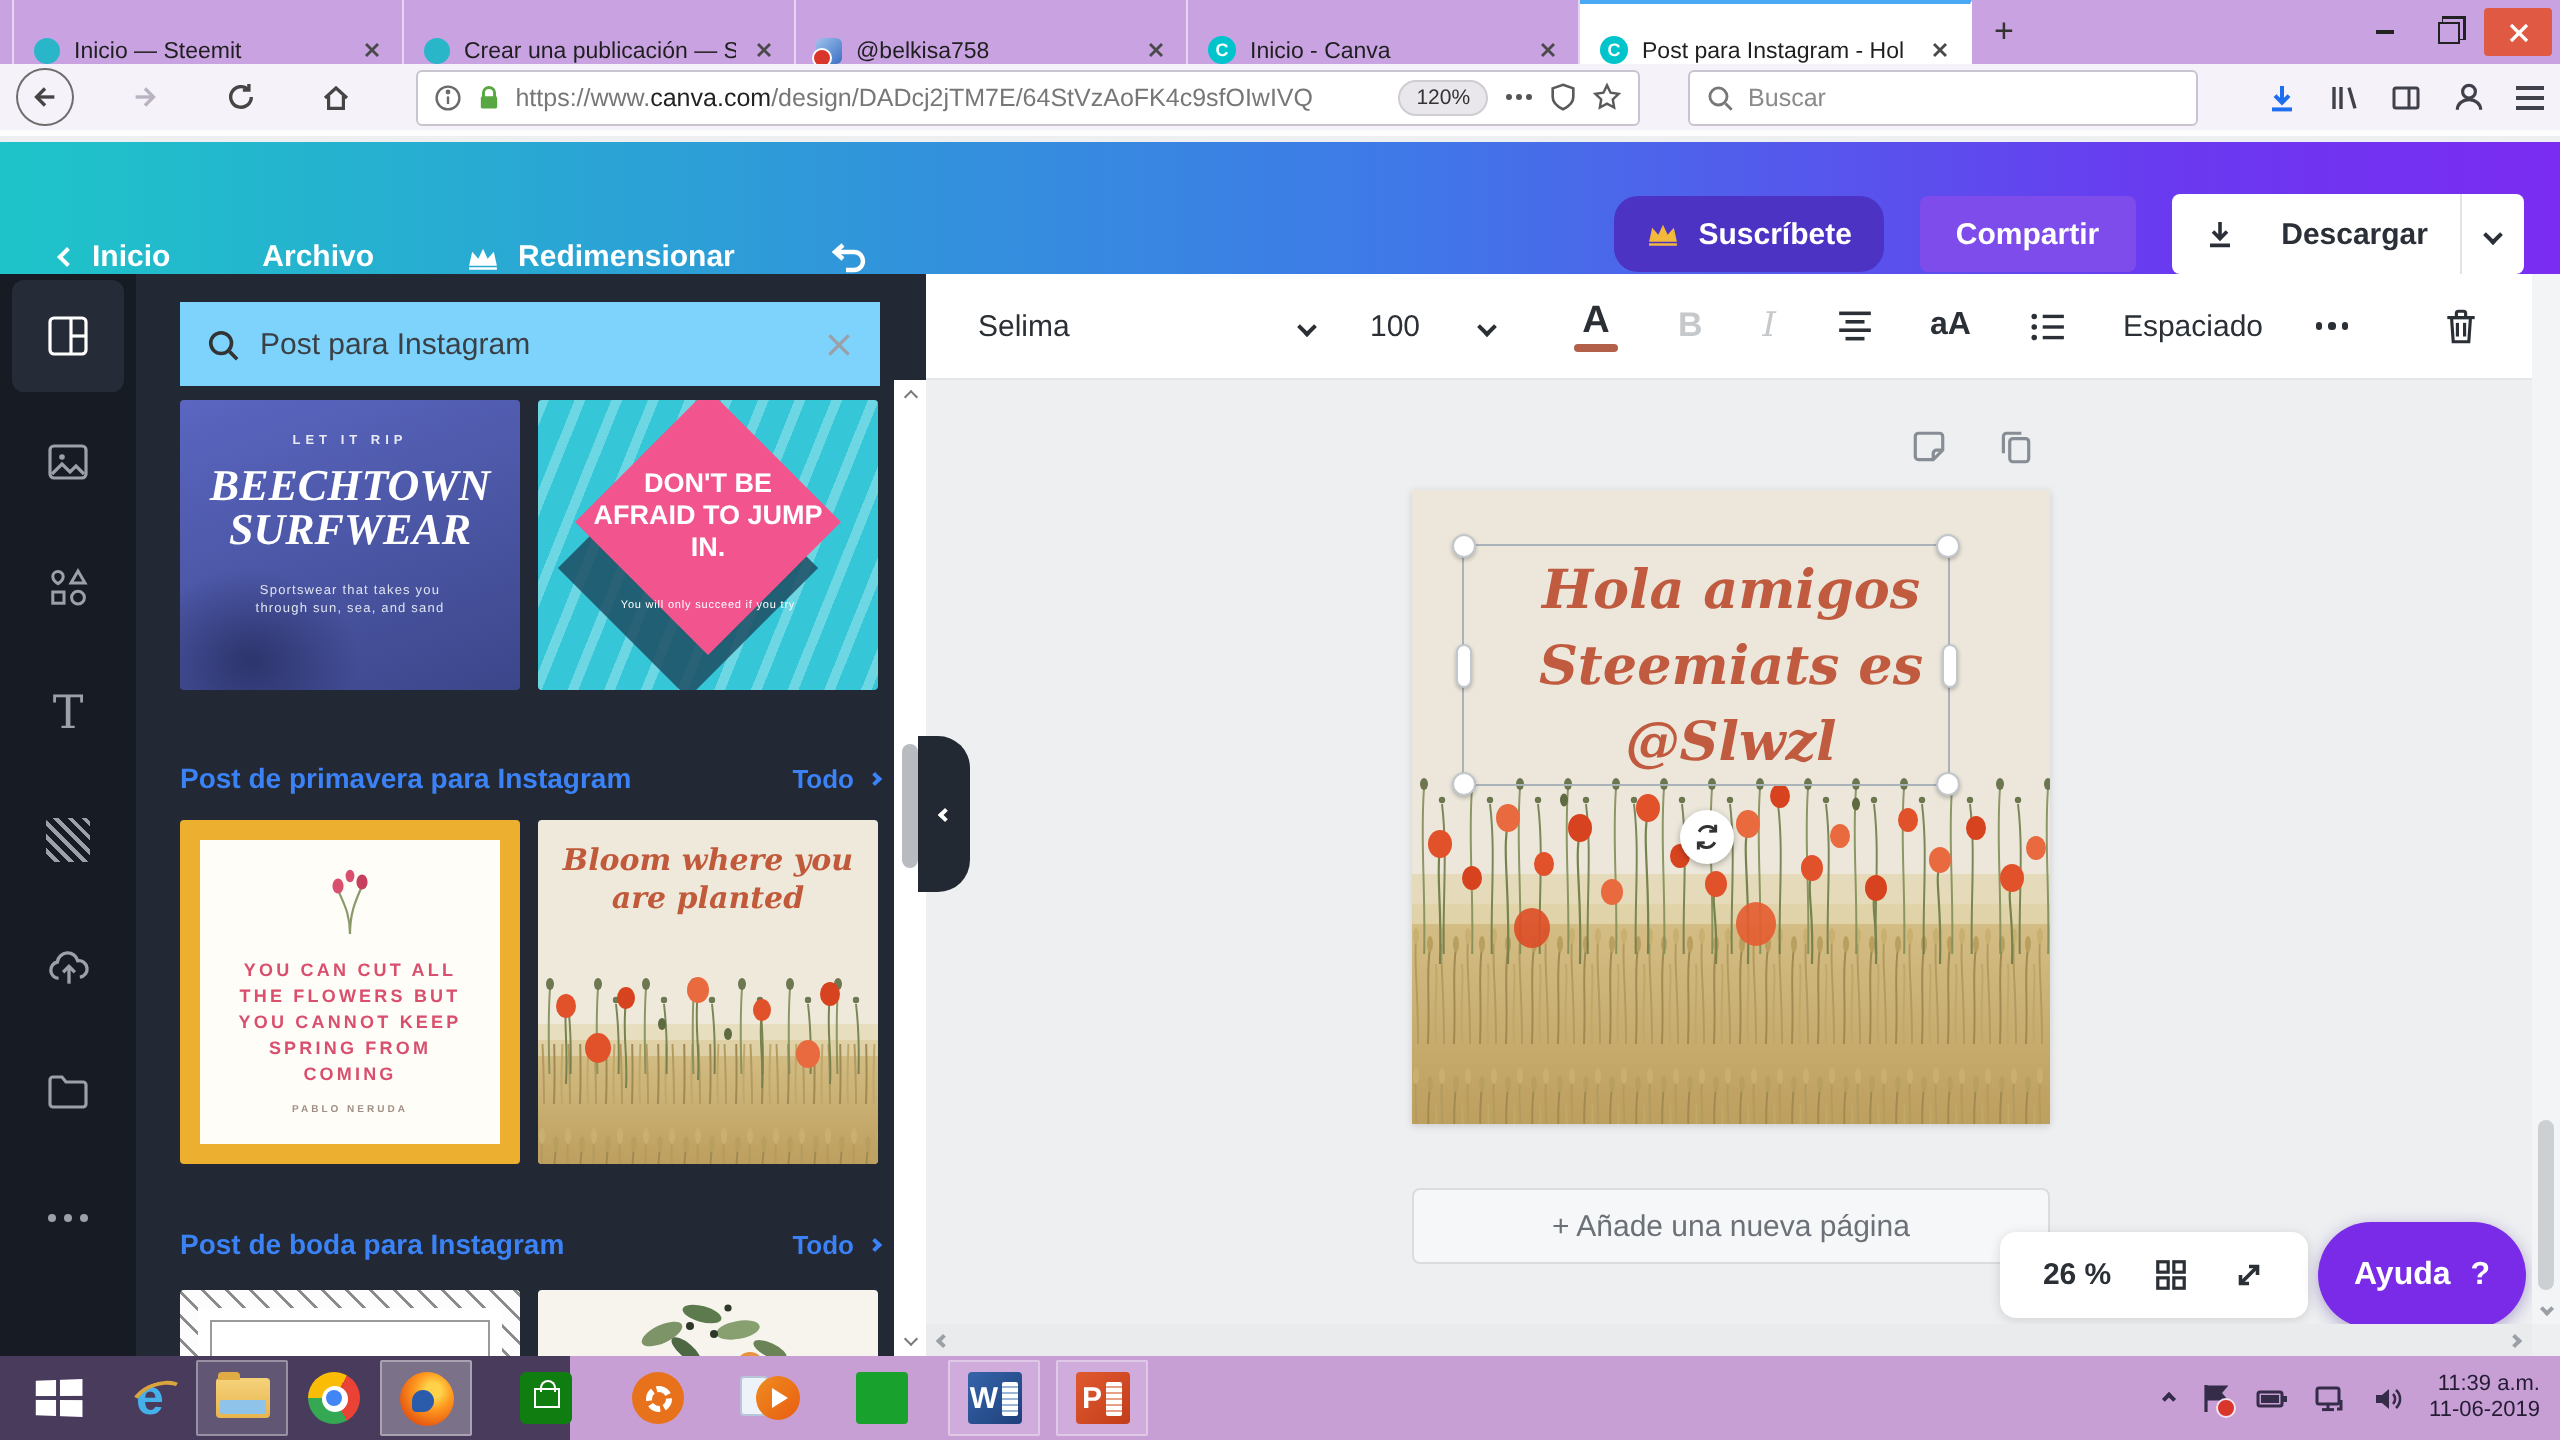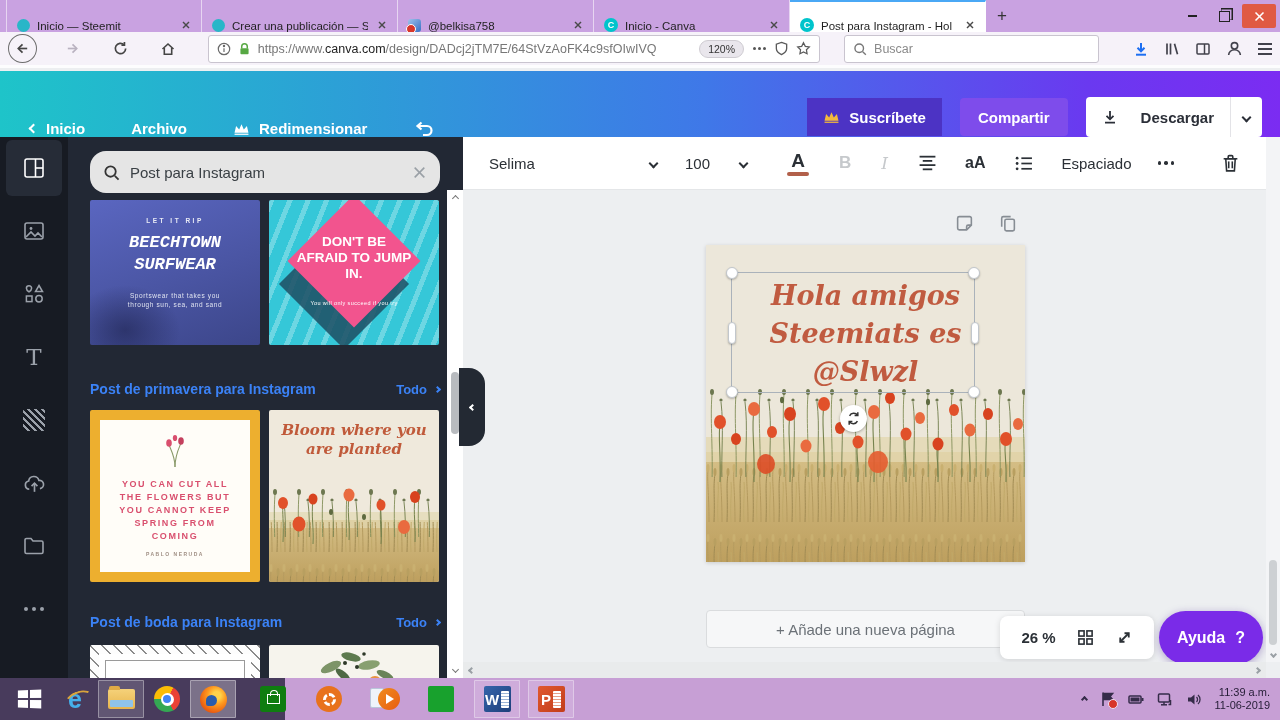--- a/index.html
+++ b/index.html
@@ -47,56 +47,56 @@
 
   
   .cheader{position:absolute;top:71px;left:0;right:0;height:66px;background:linear-gradient(90deg,#1ec4c9 0%,#2e9bd8 30%,#3f78e8 55%,#6a39f0 85%,#7b2cf2 100%);display:flex;align-items:flex-end;color:#fff;padding:0 18px 0 30px}
   .ch-item{font-size:15px;font-weight:700;display:flex;align-items:center;gap:9px;margin-right:46px}
   .chev{display:inline-block;width:7px;height:7px;border-right:2px solid currentColor;border-bottom:2px solid currentColor}
   .chev.l{transform:rotate(135deg)}
   .chev.r{transform:rotate(-45deg)}
   .chev.d{transform:rotate(45deg)}
   .chev.u{transform:rotate(-135deg)}
   .ch-right{margin-left:auto;display:flex;align-items:center}
-  .btn-subscribe{background:#4c33c4;border-radius:0;height:38px;padding:0 16px;display:flex;gap:9px;align-items:center;font-weight:700;font-size:15px}
+  .btn-subscribe{background:#4c33c4;border-radius:12px;height:38px;padding:0 16px;display:flex;gap:9px;align-items:center;font-weight:700;font-size:15px}
   .btn-share{background:#7e4ceb;border-radius:4px;height:38px;padding:0 18px;display:flex;align-items:center;font-weight:700;font-size:15px;margin-left:18px}
   .btn-download{background:#fff;color:#2b2f38;border-radius:4px;height:40px;margin-left:18px;display:flex;align-items:stretch;overflow:hidden}
   .btn-download .main{display:flex;align-items:center;gap:23px;padding:0 16px;font-weight:700;font-size:15px}
   .btn-download .caret{width:32px;display:flex;align-items:center;justify-content:center;border-left:1px solid #e3e3e7;color:#2b2f38}
 
   
   .sidebar{position:absolute;left:0;top:137px;bottom:42px;width:68px;background:#171b23;display:flex;flex-direction:column;align-items:center;padding-top:3px}
   .side-item{width:56px;height:56px;margin-bottom:7px;display:flex;align-items:center;justify-content:center;color:#9ba1aa;border-radius:6px}
   .side-item.active{background:#262c37;color:#fff}
   .t-glyph{font-family:"DejaVu Serif",serif;font-size:23px}
   .stripes{width:22px;height:22px;border-radius:2px;background:repeating-linear-gradient(45deg,transparent 0 3px,currentColor 3px 5px)}
   .dots3{display:flex;gap:4px}
   .dots3 i{width:4px;height:4px;border-radius:50%;background:currentColor}
 
   
   .panel{position:absolute;left:68px;top:137px;bottom:42px;width:379px;background:#222834;padding:14px 0 0 22px;overflow:hidden}
   .panel-corner{position:absolute;left:447px;top:137px;width:16px;height:53px;background:#222834}
-  .searchbox{width:350px;height:42px;background:#e5e5e5;border-radius:16px;display:flex;align-items:center;padding:0 13px;gap:10px;margin-bottom:7px;color:#333}
+  .searchbox{width:350px;height:42px;background:#7dd3fc;border-radius:0;display:flex;align-items:center;padding:0 13px;gap:10px;margin-bottom:7px;color:#333}
   .searchbox input{border:none;outline:none;flex:1;font-size:15px;font-family:"Liberation Sans",sans-serif;color:#3a4045;background:transparent}
   .thumb-row{display:flex;gap:9px;width:350px}
   .row1{height:145px}
   .row2{height:172px;margin-top:12px}
   .row3{height:120px;margin-top:14px}
   .tile{width:170px;height:100%;border-radius:2px;position:relative;overflow:hidden;flex:none}
   .section-head{display:flex;justify-content:space-between;align-items:center;width:350px;color:#3b82f6;margin-top:35px;height:18px}
   .row2 + .section-head{margin-top:31px}
   .sh-title{font-size:14px;font-weight:700}
   .sh-action{font-size:13px;font-weight:700;display:flex;gap:8px;align-items:center}
   .sh-action .chev{width:5px;height:5px}
 
   
   .tile-surf{background:linear-gradient(160deg,#5a66c0 0%,#4a55a3 55%,#3c468a 100%);text-align:center;color:#fff;padding-top:17px}
   .tile-surf::before{content:"";position:absolute;left:-20px;bottom:-30px;width:110px;height:90px;background:radial-gradient(closest-side,rgba(25,30,70,.55),transparent);border-radius:50%}
   .surf-kicker{font-size:6.5px;letter-spacing:2.5px;color:#e8eaf5;font-weight:700}
-  .surf-title{font-family:Liberation Mono, monospace;font-style:italic;font-weight:800;font-size:17px;line-height:22px;margin:8px 14px 0;position:relative}
+  .surf-title{font-family:Liberation Serif, serif;font-style:italic;font-weight:800;font-size:22px;line-height:22px;margin:8px 14px 0;position:relative}
   .surf-cap{font-size:6.5px;line-height:9px;color:#dfe3f0;margin:15px 30px 0;letter-spacing:.6px;position:relative}
   
   .tile-jump{background:#35c7d8}
   .tile-jump::before{content:"";position:absolute;inset:0;background:repeating-linear-gradient(112deg,rgba(255,255,255,.28) 0 5px,rgba(255,255,255,0) 5px 17px)}
   .diamond-sh{position:absolute;width:92px;height:92px;left:44%;top:58%;transform:translate(-50%,-50%) rotate(45deg);background:#1d4e63;opacity:.85}
   .diamond{position:absolute;width:94px;height:94px;left:50%;top:42%;transform:translate(-50%,-50%) rotate(45deg);background:#f2548e}
   .jump-title{position:absolute;left:50%;top:40%;transform:translate(-50%,-50%);width:116px;text-align:center;font-size:13.5px;font-weight:800;color:#fff;line-height:16px}
   .jump-cap{position:absolute;left:50%;top:71%;transform:translate(-50%,-50%);width:120px;text-align:center;font-size:5.5px;color:#fff;letter-spacing:.4px}
   
   .tile-spring{background:#edaf2f}
@@ -142,21 +142,21 @@
   .design{position:absolute;left:706px;top:245px;width:319px;height:317px;background:#ece7da;box-shadow:0 1px 4px rgba(0,0,0,.15)}
   .design .field{position:absolute;left:0;bottom:0;width:100%;height:180px}
   .canvas-text{position:absolute;top:32px;left:0;right:0;text-align:center;font-family:"DejaVu Serif",serif;font-style:italic;font-weight:700;font-size:27px;line-height:38px;color:#c05b40;z-index:2}
   .selection{position:absolute;left:25px;top:27px;width:244px;height:121px;border:1px solid #aab2ba;z-index:3}
   .handle{position:absolute;background:#fff;border:1px solid #c2c7cc;box-shadow:0 1px 2px rgba(0,0,0,.25)}
   .h-c{width:12px;height:12px;border-radius:50%}
   .h-tl{left:-6px;top:-6px}.h-tr{right:-6px;top:-6px}.h-bl{left:-6px;bottom:-6px}.h-br{right:-6px;bottom:-6px}
   .h-side{width:8px;height:22px;border-radius:4px;top:50%;margin-top:-11px}
   .h-ml{left:-4.5px}.h-mr{right:-4.5px}
   .rotate{position:absolute;left:134px;top:160px;width:27px;height:27px;border-radius:50%;background:#fff;box-shadow:0 1px 3px rgba(0,0,0,.3);display:flex;align-items:center;justify-content:center;color:#333;z-index:3}
-  .addpage{position:absolute;left:706px;top:610px;width:319px;height:38px;background:#f6f7f8;border:1px solid #dadcde;border-radius:4px;display:flex;align-items:center;justify-content:center;font-size:15px;color:#6b7177}
+  .addpage{position:absolute;left:706px;top:594px;width:319px;height:38px;background:#f6f7f8;border:1px solid #dadcde;border-radius:4px;display:flex;align-items:center;justify-content:center;font-size:15px;color:#6b7177}
   .zoompill{position:absolute;left:1000px;top:616px;width:154px;height:43px;background:#fff;border-radius:8px;box-shadow:0 1px 6px rgba(0,0,0,.13);display:flex;align-items:center;justify-content:space-evenly;color:#2b3036}
   .zoomtxt{font-size:15px;font-weight:600}
   .ayuda{position:absolute;left:1159px;top:611px;width:104px;height:53px;border-radius:28px;background:#7a2be8;color:#fff;display:flex;align-items:center;justify-content:center;gap:10px;font-size:16px;font-weight:600;box-shadow:0 2px 8px rgba(60,20,140,.35)}
   .ayuda .q{font-weight:800}
   .hscroll{position:absolute;left:463px;right:14px;top:662px;height:16px;background:#e9ebec;display:flex;align-items:center;justify-content:space-between;padding:0 6px;color:#9aa0a5}
   .hscroll .chev{width:5px;height:5px}
   .vscroll{position:absolute;right:0;top:137px;width:14px;bottom:58px;background:#f3f4f6;display:flex;flex-direction:column;justify-content:flex-end;align-items:center;padding-bottom:5px;color:#9aa0a5}
   .vscroll .chev{width:5px;height:5px}
   .vthumb{position:absolute;right:3px;top:560px;width:8px;height:85px;background:#cdd0d3;border-radius:4px}
 

